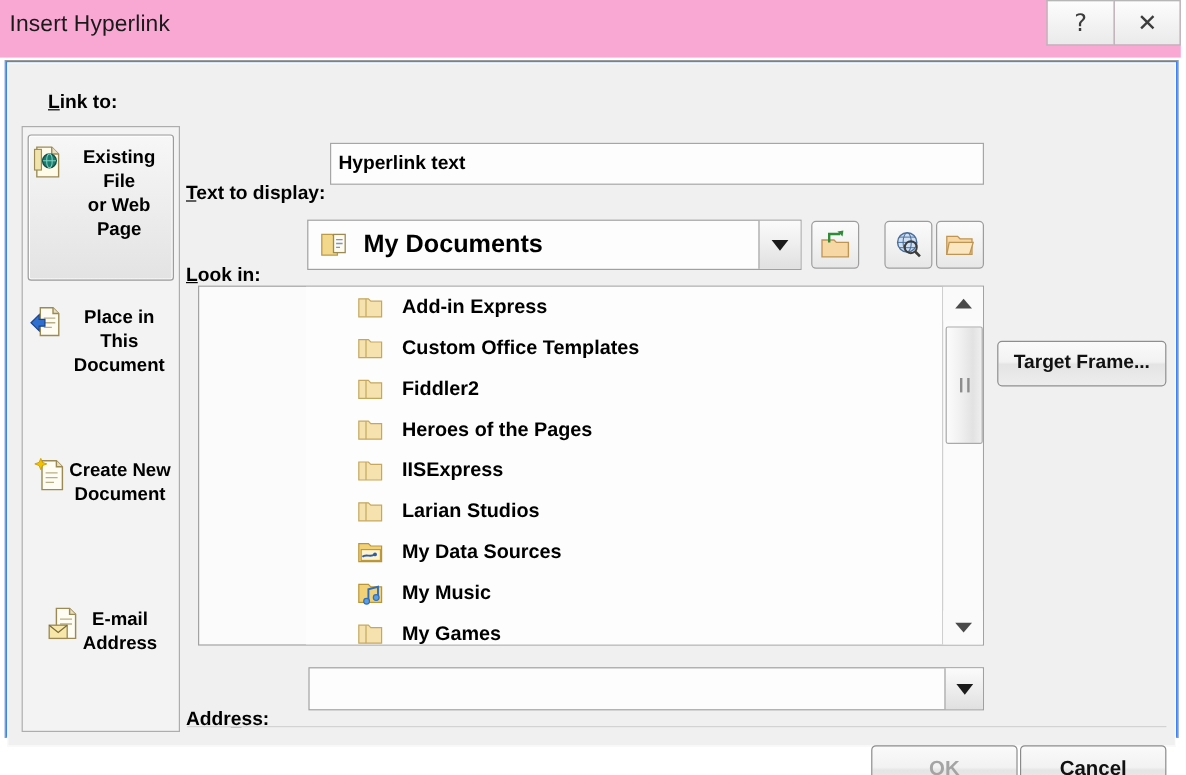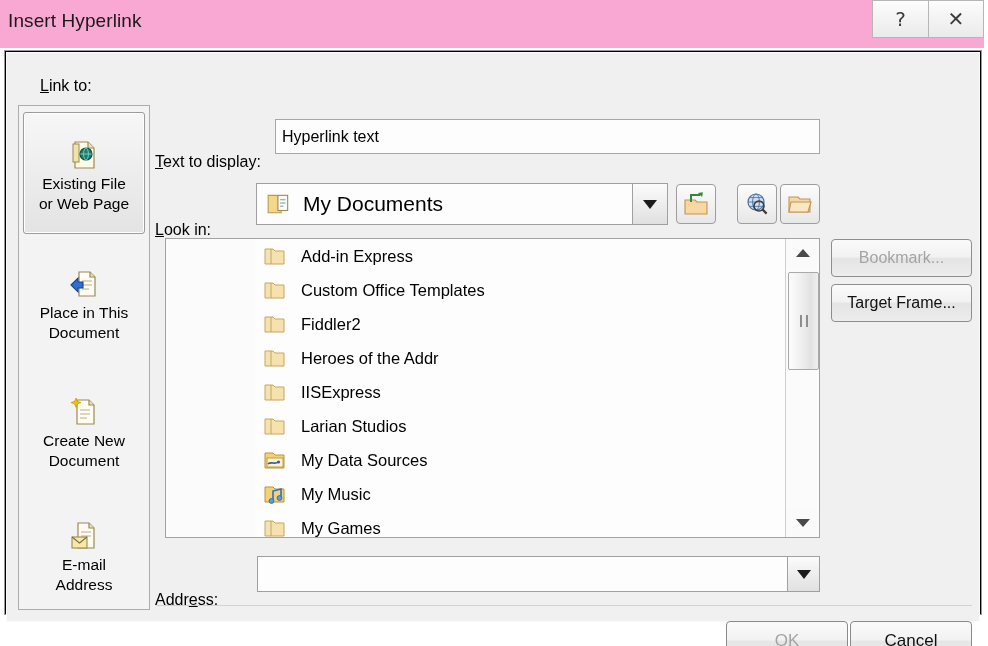--- a/index.html
+++ b/index.html
@@ -51,22 +51,23 @@
     color: #3c3c3c;
     font-family: "DejaVu Sans", sans-serif;
   }
 
   
   #dialog {
     position: absolute;
     left: 4px; top: 50px;
     width: 978px; height: 565px;
     border: 1px solid #9a9a9a;
-    background: #000000;
-    box-sizing: border-box;
+    background: #3b82f6;
+    box-sizing: border-box;
+    font-weight: bold;
   }
   #dialog-inner {
     position: absolute;
     left: 1px; top: 1px;
     width: 974px; height: 570px;
     border: 1px solid #fbfbfb;
     background: #f0f0f0;
     box-sizing: border-box;
   }
 
@@ -83,22 +84,22 @@
     width: 132px; height: 505px;
     border: 1px solid #adadad;
     background: #f3f3f3;
     box-sizing: border-box;
   }
   .linkto-item {
     position: absolute;
     left: 4px;
     width: 122px;
     display: flex;
-    flex-direction: column;
-    align-items: center;
+    flex-direction: row;
+    align-items: flex-start;
     justify-content: center;
     box-sizing: border-box;
     cursor: default;
     text-align: center;
     padding-top: 6px;
   }
   .linkto-item.selected {
     border: 1px solid #9c9c9c;
     border-radius: 3px;
     background: linear-gradient(to bottom, #f7f7f7 0%, #ededed 50%, #e3e3e3 100%);
@@ -243,20 +244,21 @@
     background: #fdfdfd;
     overflow: hidden;
   }
   .filerow {
     height: 34px;
     display: flex;
     align-items: center;
     padding-left: 8px;
     box-sizing: border-box;
     cursor: default;
+    margin-left: 34px;
   }
   .filerow .fico { width: 24px; height: 24px; flex: none; }
   .filerow .fname {
     margin-left: 14px;
     font-size: 16.5px;
     white-space: nowrap;
   }
 
   
   #vscroll {
@@ -466,23 +468,20 @@
     </svg>
   </div>
 
   <div class="toolbtn" id="tb-file">
     <svg width="26" height="26" viewBox="0 0 26 26">
       <path d="M2 6h9l2 2h10v13H2z" fill="#f7d7a4" stroke="#c09554" stroke-width="1.1"></path>
       <path d="M4 11h20l-3 10H2z" fill="#fbe6c2" stroke="#c09554" stroke-width="1.1"></path>
     </svg>
   </div>
 
-  <div class="dlgbtn disabled" id="btn-bookmark">
-    <span>Bookmark...</span>
-  </div>
   <div class="dlgbtn" id="btn-targetframe">
     <span>Target Frame...</span>
   </div>
 
   <div id="listarea">
 
 
     <div id="filelist">
 
       <div class="filerow">
@@ -507,21 +506,21 @@
           <path d="M8 5v15" stroke="#c5a85f" stroke-width="1"></path>
         </svg>
         <span class="fname">Fiddler2</span>
       </div>
 
       <div class="filerow">
         <svg class="fico" viewBox="0 0 24 24">
           <path d="M2 5h8l2 2h9v13H2z" fill="#f6e2ae" stroke="#c5a85f" stroke-width="1"></path>
           <path d="M8 5v15" stroke="#c5a85f" stroke-width="1"></path>
         </svg>
-        <span class="fname">Heroes of the Addr</span>
+        <span class="fname">Heroes of the Pages</span>
       </div>
 
       <div class="filerow">
         <svg class="fico" viewBox="0 0 24 24">
           <path d="M2 5h8l2 2h9v13H2z" fill="#f6e2ae" stroke="#c5a85f" stroke-width="1"></path>
           <path d="M8 5v15" stroke="#c5a85f" stroke-width="1"></path>
         </svg>
         <span class="fname">IISExpress</span>
       </div>
 

